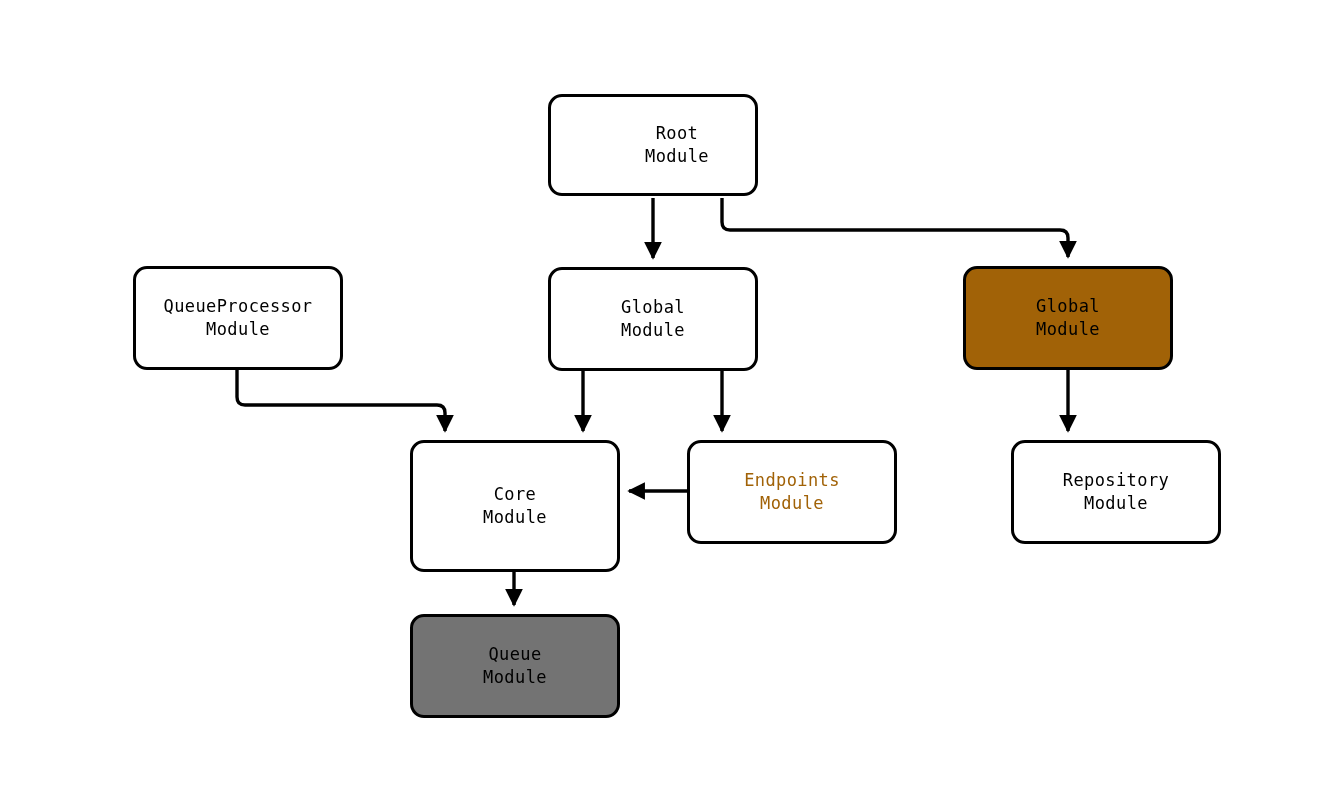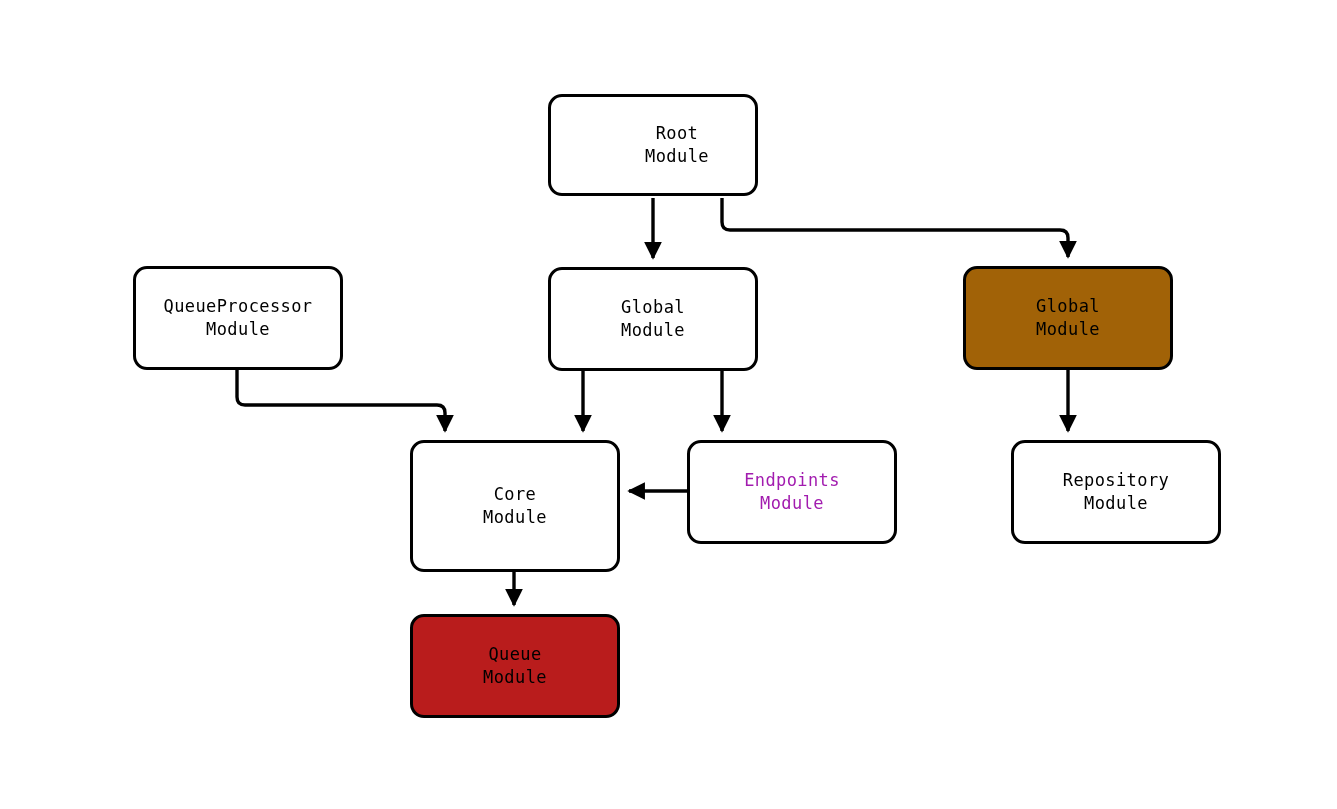--- a/index.html
+++ b/index.html
@@ -92,28 +92,28 @@
   <div class="node" style="left: 963px; top: 266px; width: 210px; height: 104px; background: #a16207; border-color: rgb(0, 0, 0); color: rgb(0, 0, 0);">
     <span class="node-line">Global</span>
     <span class="node-line">Module</span>
   </div>
 
   <div class="node" style="left: 410px; top: 440px; width: 210px; height: 132px; background: rgb(255, 255, 255); border-color: rgb(0, 0, 0); color: rgb(0, 0, 0);">
     <span class="node-line">Core</span>
     <span class="node-line">Module</span>
   </div>
 
-  <div class="node" style="left: 687px; top: 440px; width: 210px; height: 104px; background: rgb(255, 255, 255); border-color: rgb(0, 0, 0); color: #a21caf;">
+  <div class="node" style="left: 687px; top: 440px; width: 210px; height: 104px; background: rgb(255, 255, 255); border-color: rgb(0, 0, 0); color: #a16207;">
     <span class="node-line">Endpoints</span>
     <span class="node-line">Module</span>
   </div>
 
   <div class="node" style="left: 963px; top: 440px; width: 210px; height: 104px; background: rgb(255, 255, 255); border-color: rgb(0, 0, 0); color: rgb(0, 0, 0); margin-left: 48px;">
     <span class="node-line">Repository</span>
     <span class="node-line">Module</span>
   </div>
 
-  <div class="node" style="left: 410px; top: 614px; width: 210px; height: 104px; background: #b91c1c; border-color: rgb(0, 0, 0); color: rgb(0, 0, 0);">
+  <div class="node" style="left: 410px; top: 614px; width: 210px; height: 104px; background: #737373; border-color: rgb(0, 0, 0); color: rgb(0, 0, 0);">
     <span class="node-line">Queue</span>
     <span class="node-line">Module</span>
   </div>
 
 </div>
 
 </body></html>

